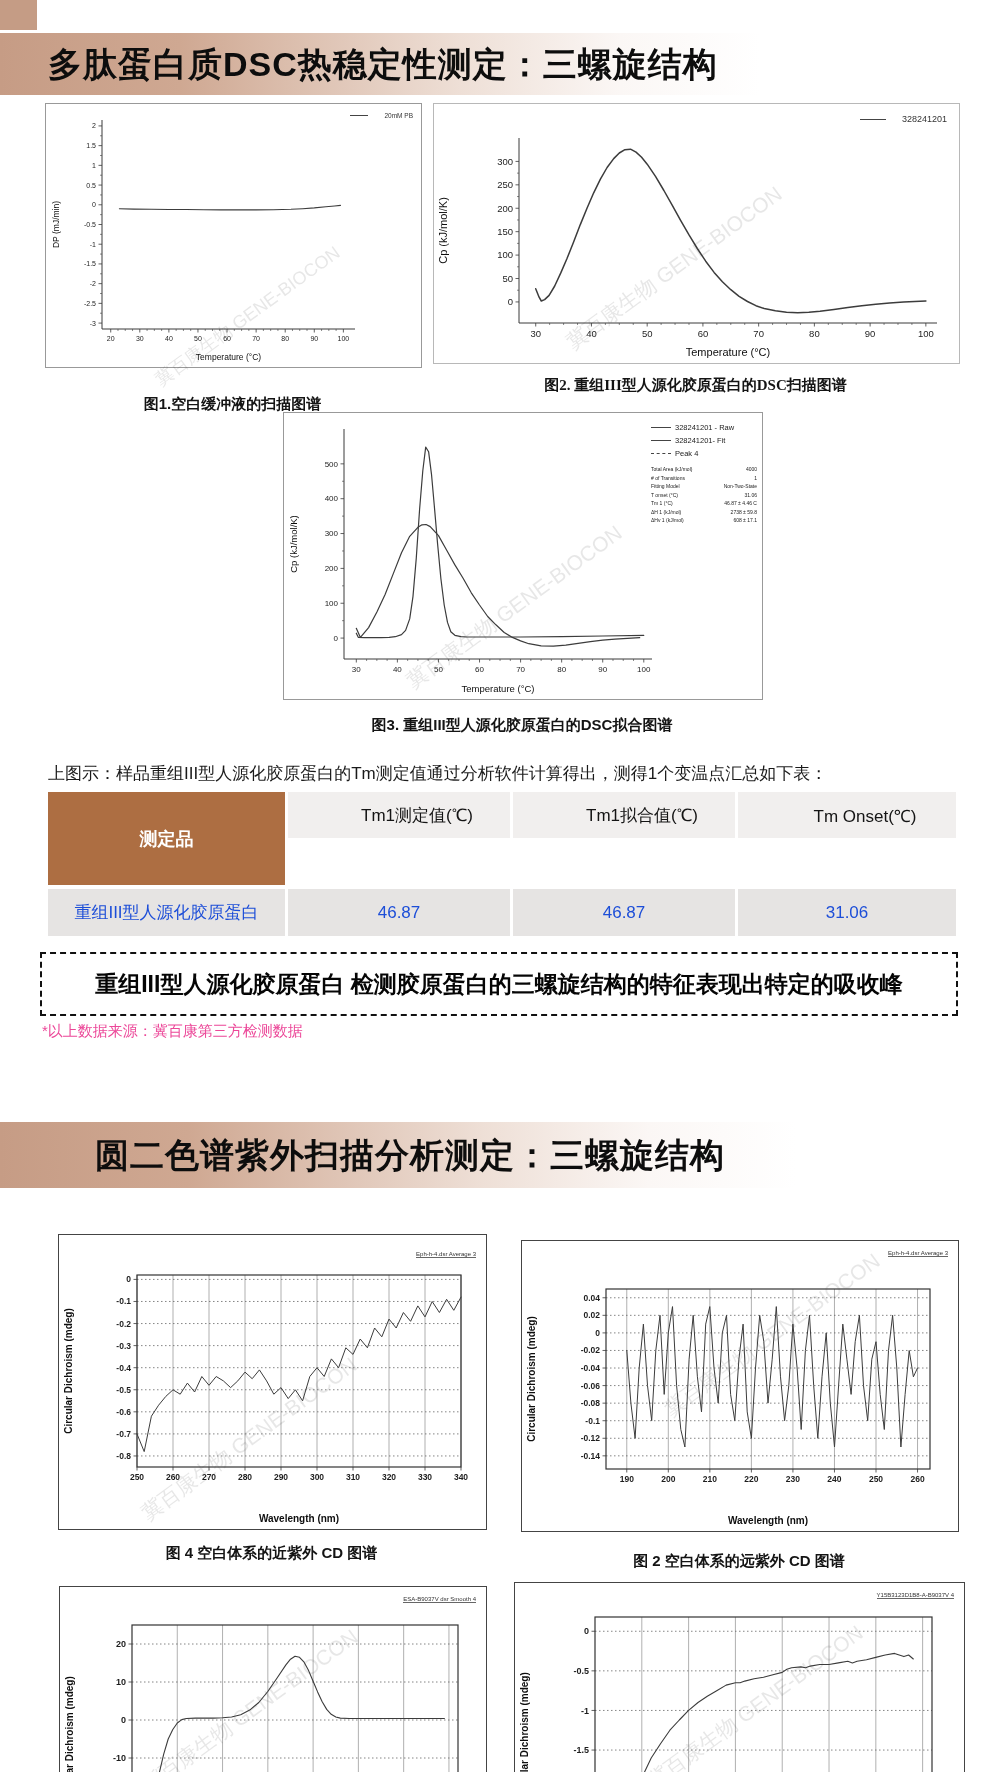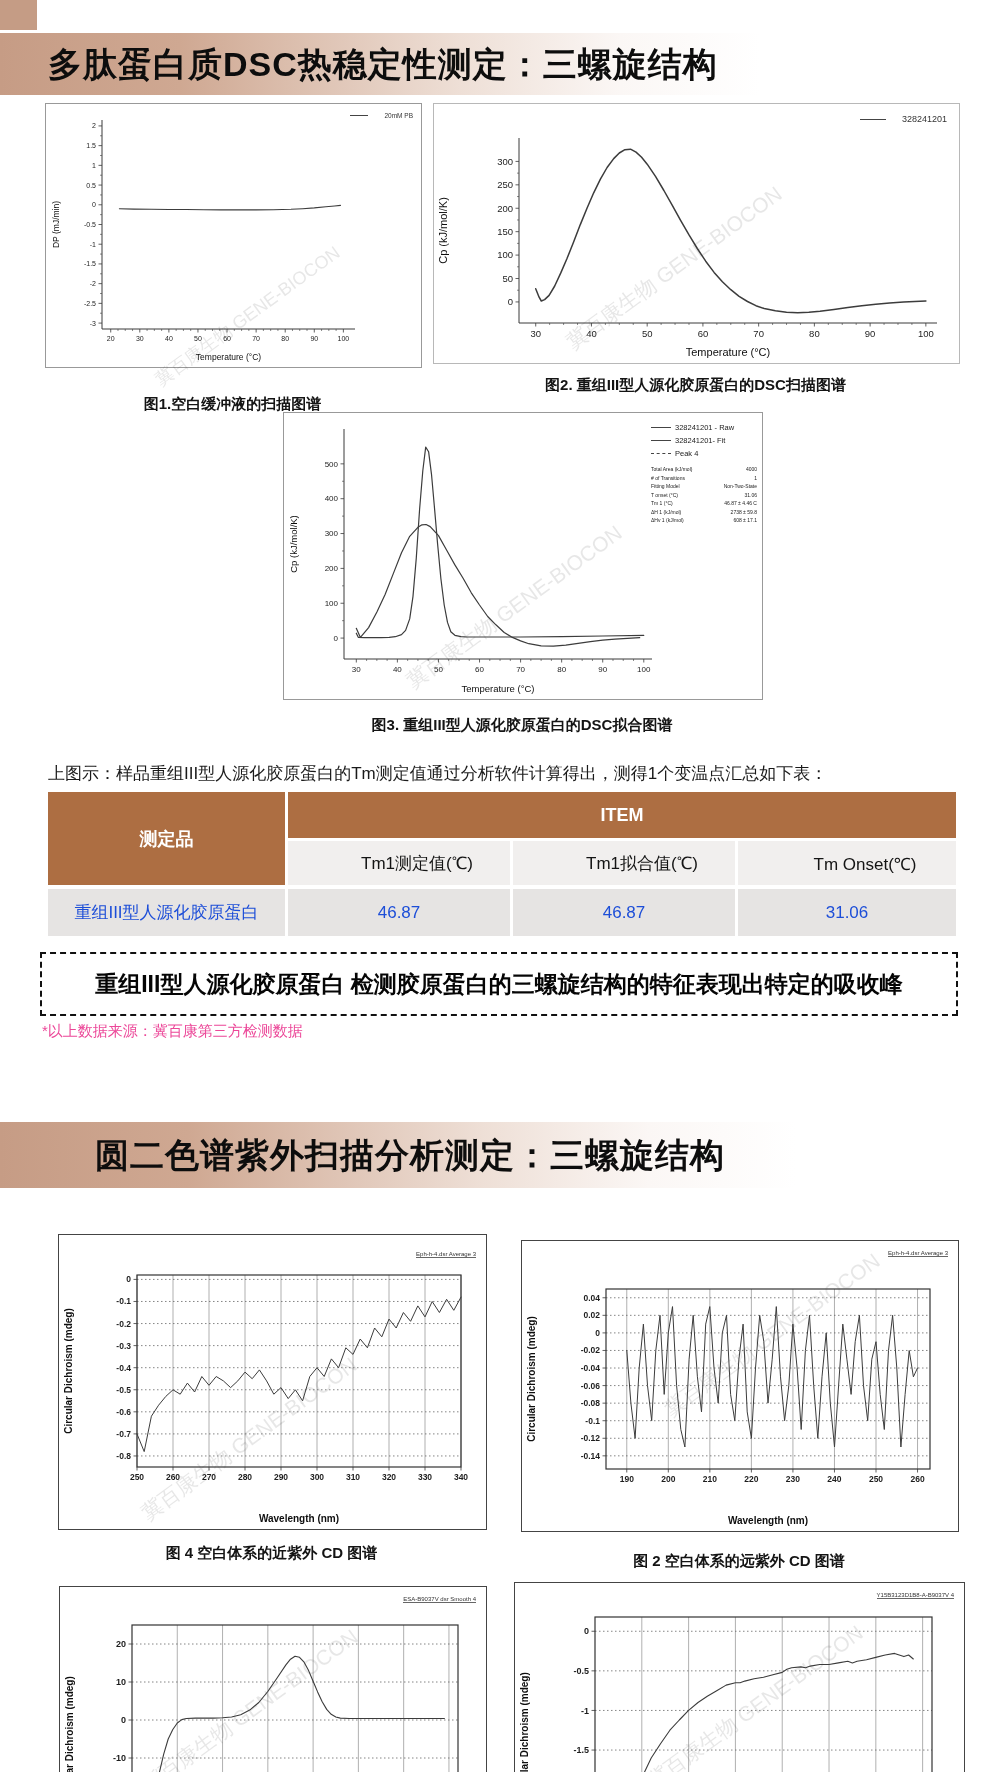--- a/index.html
+++ b/index.html
@@ -208,21 +208,21 @@
         <text x="13" y="126.5" text-anchor="middle" font-size="11" font-weight="normal" fill="#0e0e0e" transform="rotate(-90 13 126.5)">Cp (kJ/mol/K)</text>
       </svg>
     <div class="lg lg1">
       <span class="ln"></span>
       <span>328241201</span>
     </div>
     <div class="wm" style="left:110px;top:150px;">冀百康生物 GENE-BIOCON</div>
   </div>
 
   <div class="cap" style="left:45px;top:395px;width:375px;">图1.空白缓冲液的扫描图谱</div>
-  <div class="cap" style="left:433px;top:376px;width:525px;">图2. 重组III型人源化胶原蛋白的DSC扫描图谱</div>
+  <div class="cap" style="left:433px;top:376px;width:525px;font-family:Liberation Serif, serif;">图2. 重组III型人源化胶原蛋白的DSC扫描图谱</div>
 
   <div class="cbox" style="left:283px;top:412px;width:478px;height:286px;">
     <svg id="svg-dsc-fit" width="478" height="286" viewBox="0 0 478 286">
         <line x1="60" y1="16" x2="60" y2="246" stroke="#3a3a3a" stroke-width="1"></line>
         <line x1="60" y1="246" x2="368" y2="246" stroke="#3a3a3a" stroke-width="1"></line>
         <line x1="72.32" y1="246" x2="72.32" y2="249.5" stroke="#3a3a3a" stroke-width="0.8"></line>
         <text x="72.32" y="258.5" text-anchor="middle" font-size="8" font-weight="normal" fill="#1d1d1d">30</text>
         <line x1="113.38666666666667" y1="246" x2="113.38666666666667" y2="249.5" stroke="#3a3a3a" stroke-width="0.8"></line>
         <text x="113.38666666666667" y="258.5" text-anchor="middle" font-size="8" font-weight="normal" fill="#1d1d1d">40</text>
         <line x1="154.45333333333332" y1="246" x2="154.45333333333332" y2="249.5" stroke="#3a3a3a" stroke-width="0.8"></line>
@@ -327,21 +327,20 @@
     <div class="wm" style="left:100px;top:180px;">冀百康生物 GENE-BIOCON</div>
   </div>
 
   <div class="cap" style="left:283px;top:716px;width:478px;">图3. 重组III型人源化胶原蛋白的DSC拟合图谱</div>
 
   <div class="para" style="top:762px;">上图示：样品重组III型人源化胶原蛋白的Tm测定值通过分析软件计算得出，测得1个变温点汇总如下表：</div>
 
   <div class="tbl">
     <div class="tgrid">
       <div class="tcell thead cell-name">测定品</div>
-      <div class="tcell thead cell-item">ITEM</div>
       <div class="tcell cell-sub">Tm1测定值(℃)</div>
       <div class="tcell cell-sub">Tm1拟合值(℃)</div>
       <div class="tcell cell-sub">Tm Onset(℃)</div>
     </div>
     <div class="trow">
       <div class="tdata">重组III型人源化胶原蛋白</div>
       <div class="tdata">46.87</div>
       <div class="tdata">46.87</div>
       <div class="tdata">31.06</div>
     </div>

